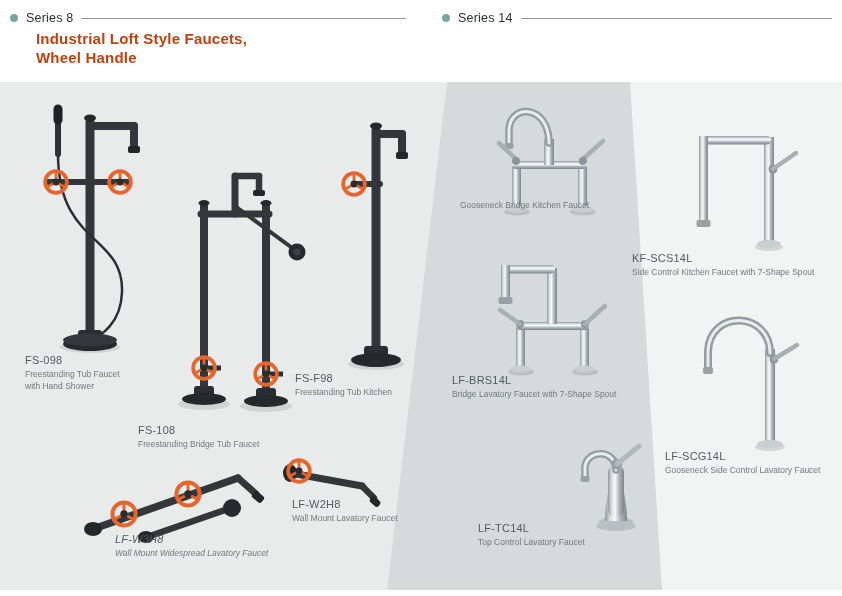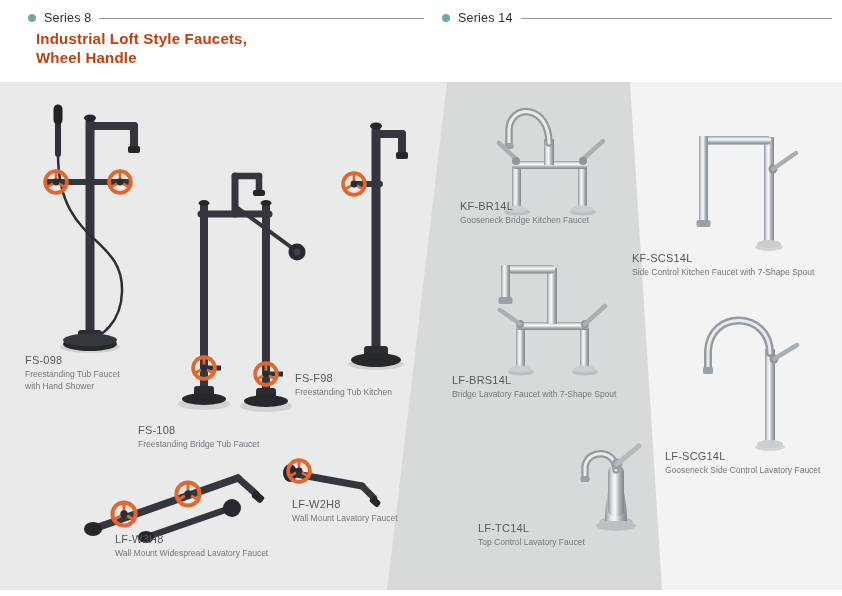--- a/index.html
+++ b/index.html
@@ -13,36 +13,36 @@
   .bg-left  { left:0; top:82px; width:842px; height:508px; background:#e9ebeb;
               clip-path:polygon(0 0, 447px 0, 387px 100%, 0 100%); }
   .bg-wedge { left:0; top:82px; width:842px; height:508px; background:#d7dada;
               clip-path:polygon(447px 0, 630px 0, 662px 100%, 387px 100%); }
 
   
   .series-head { position:absolute; display:flex; align-items:center; gap:8px; height:14px; }
   .series-head .dot { width:8px; height:8px; border-radius:50%; background:#74a79f; flex:0 0 auto; }
   .series-label { font-size:12.5px; color:#2b3037; letter-spacing:.2px; white-space:nowrap; }
   .rule { height:1px; background:#94999d; flex:1; }
-  .s8  { left:28px;  top:11px; width:396px; }
+  .s8  { left:10px;  top:11px; width:396px; }
   .s14 { left:442px; top:11px; width:390px; }
 
   .title { position:absolute; font-weight:bold; font-size:15px; line-height:1.25; color:#c2410c; letter-spacing:.2px; }
   .t8  { left:36px;  top:30px; }
   .t14 { left:452px; top:30px; }
 
   
   .plabel { position:absolute; }
   .pcode  { font-size:11px; color:#545a60; margin-bottom:3px; letter-spacing:.2px; }
   .pdesc  { font-size:8.5px; color:#73787d; line-height:1.4; }
 
   .p-fs098    { left:25px;  top:354px; width:120px; }
   .p-fs108    { left:138px; top:412px; width:170px;margin-top:12px; }
   .p-fsf98    { left:295px; top:372px; width:140px; }
-  .p-lfw3h8   { left:115px; top:533px; width:200px; }
+  .p-lfw3h8   { left:115px; top:533px; width:200px;font-style:italic; }
   .p-lfw2h8   { left:292px; top:498px; width:160px; }
   .p-kfbr14l  { left:460px; top:200px; width:190px; }
   .p-kfscs14l { left:632px; top:252px; width:200px; }
   .p-lfbrs14l { left:452px; top:374px; width:200px; }
   .p-lfscg14l { left:665px; top:450px; width:200px; }
   .p-lftc14l  { left:478px; top:522px; width:170px; }
 </style>
 </head>
 <body>
 
@@ -273,21 +273,20 @@
     <div class="pcode">LF-W3H8</div>
     <div class="pdesc">Wall Mount Widespread Lavatory Faucet</div>
   </div>
 
   <div class="plabel p-lfw2h8">
     <div class="pcode">LF-W2H8</div>
     <div class="pdesc">Wall Mount Lavatory Faucet</div>
   </div>
 
   <div class="plabel p-kfbr14l">
-    <div class="pcode">KF-BR14L</div>
     <div class="pdesc">Gooseneck Bridge Kitchen Faucet</div>
   </div>
 
   <div class="plabel p-kfscs14l">
     <div class="pcode">KF-SCS14L</div>
     <div class="pdesc">Side Control Kitchen Faucet with 7-Shape Spout</div>
   </div>
 
   <div class="plabel p-lfbrs14l">
     <div class="pcode">LF-BRS14L</div>

